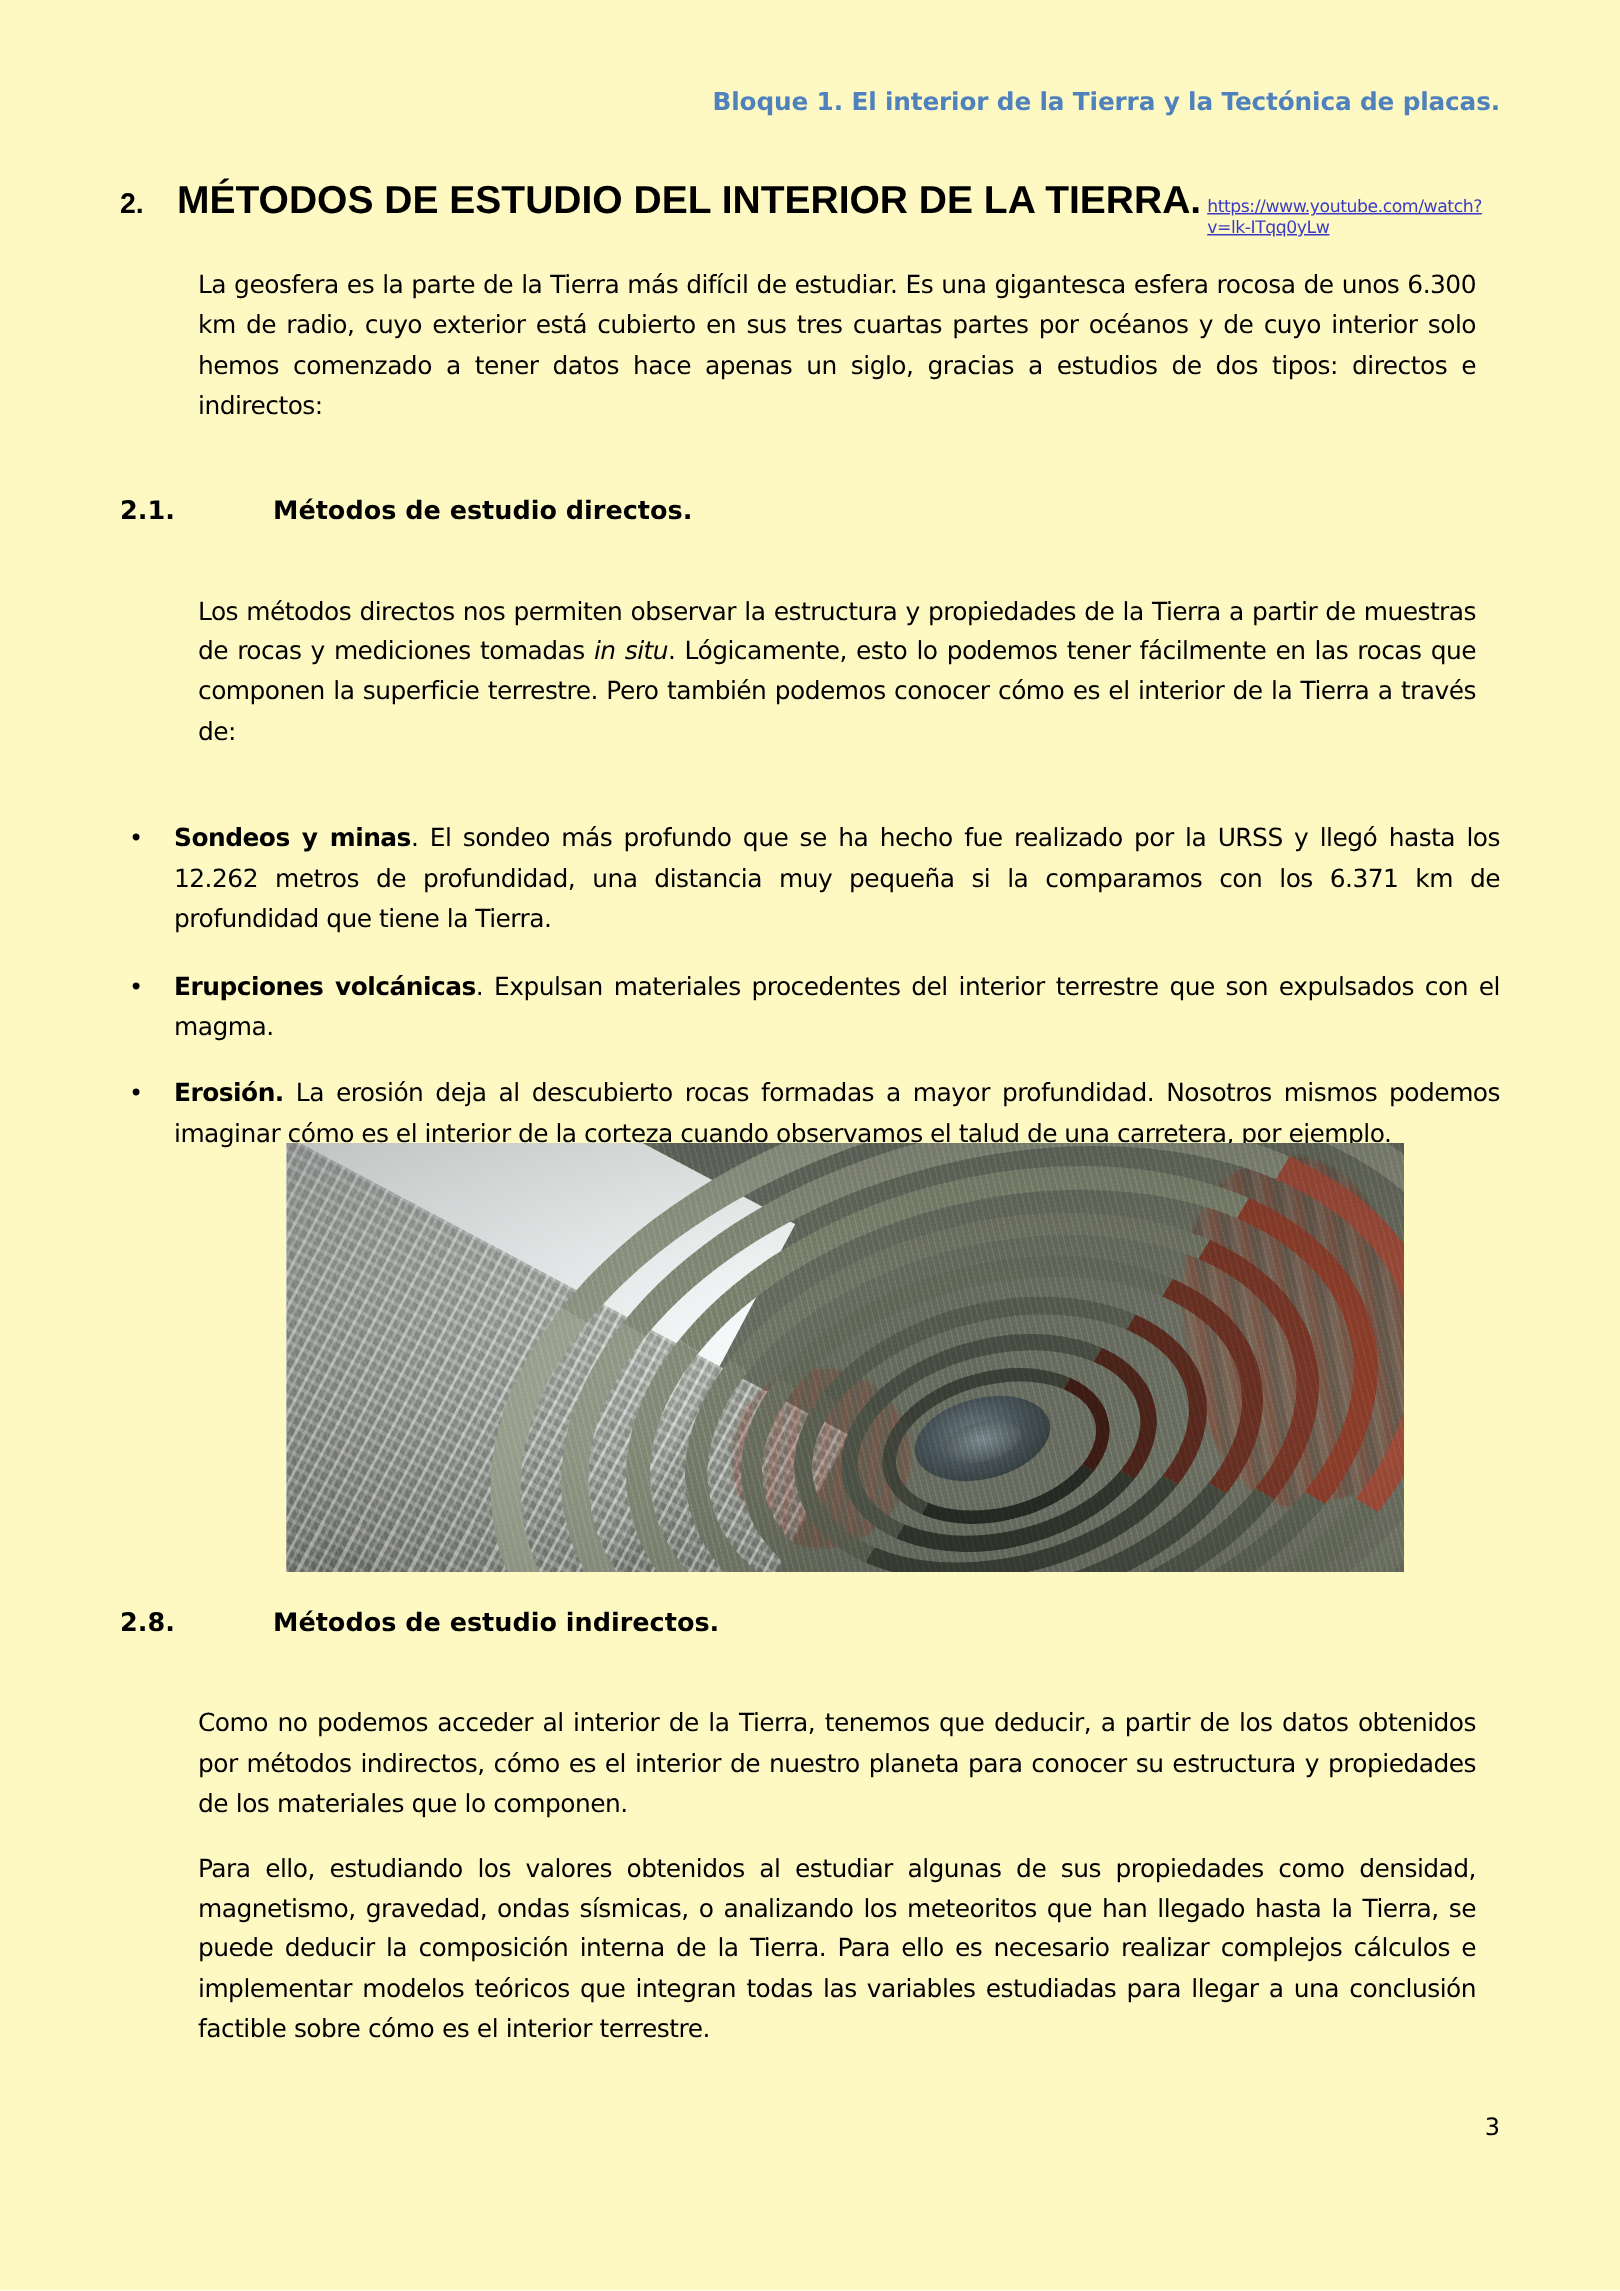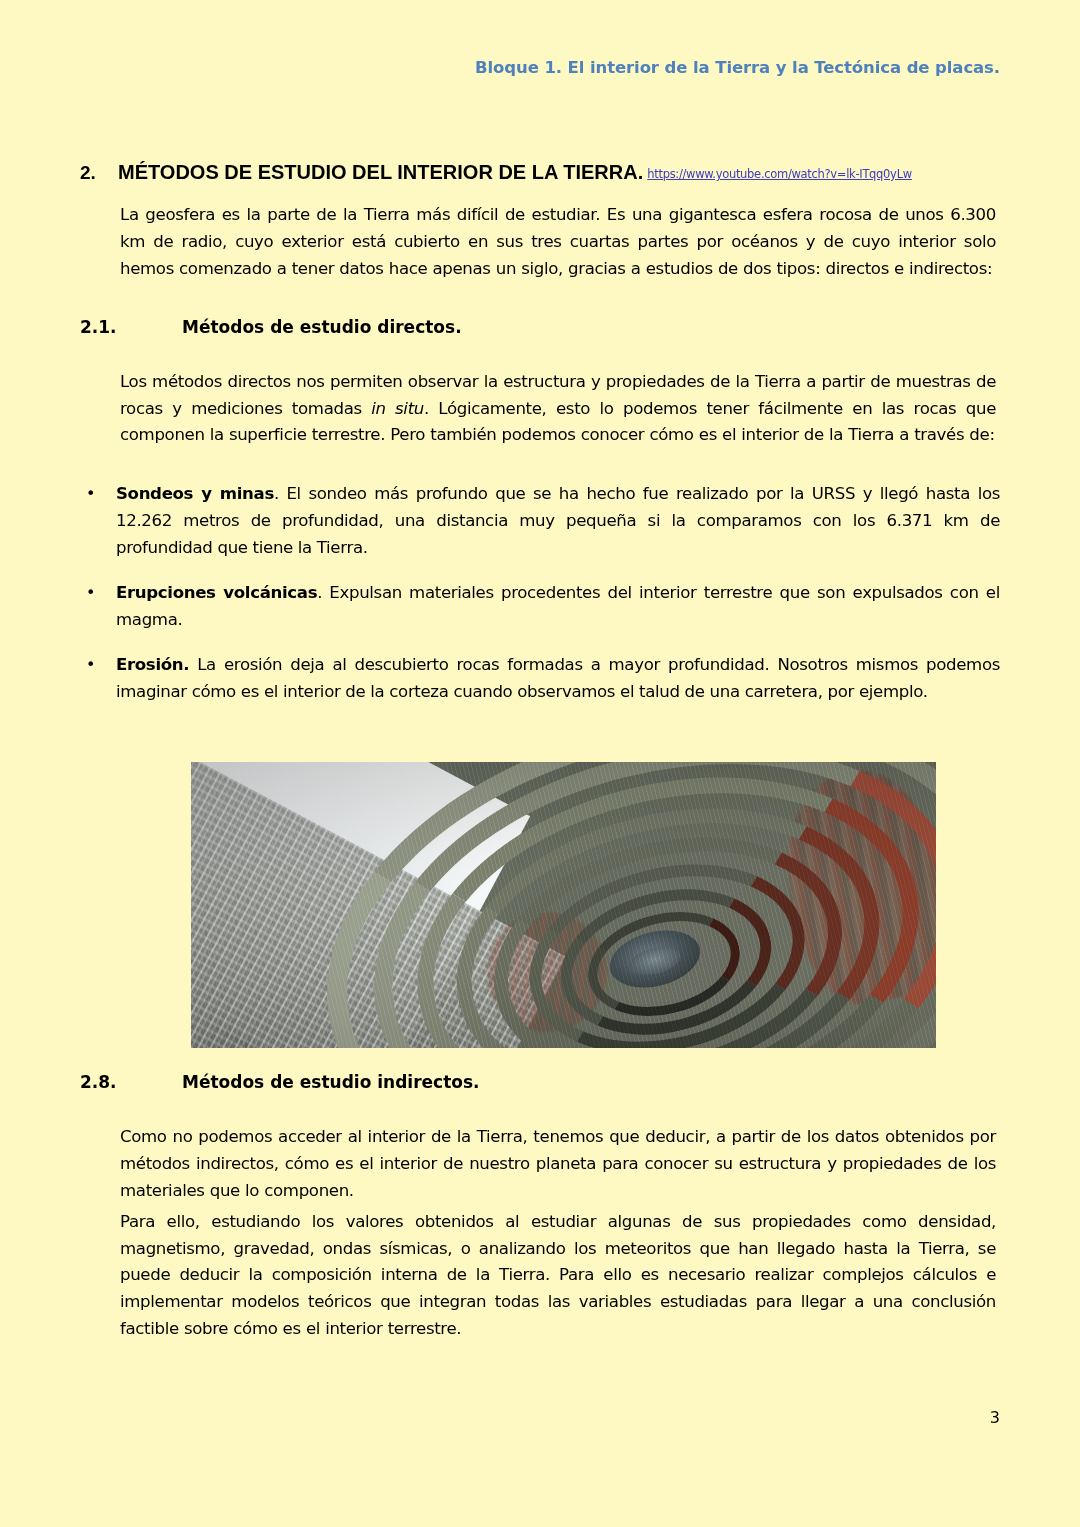--- a/index.html
+++ b/index.html
@@ -49,24 +49,23 @@
   }
   .h2-num {
     font-family: "Liberation Sans", sans-serif;
     font-size: 19px;
     font-weight: bold;
     width: 38px;
     flex: 0 0 38px;
   }
   .h2-title {
     font-family: "Liberation Sans", sans-serif;
-    font-size: 20px;
+    font-size: 26px;
     font-weight: bold;
     white-space: nowrap;
-    margin-top: 43px;
   }
   .h2-link {
     font-family: "DejaVu Sans", sans-serif;
     font-size: 11.5px;
     font-weight: normal;
     color: #3b3bc4;
     text-decoration: underline;
     margin-left: 4px;
     letter-spacing: -0.3px;
     position: relative;
@@ -86,21 +85,21 @@
   .h3-num { width: 62px; flex: 0 0 62px; }
   .h3-title { white-space: nowrap; }
 
   
   .body-p {
     font-family: "DejaVu Sans", sans-serif;
     font-size: 16.6px;
     line-height: 1.62;
     text-align: justify;
     text-justify: inter-word;
-    margin: 4px;
+    margin: 16px;
     padding-left: 36px;
     letter-spacing: -0.35px;
     word-spacing: 0.2px;
   }
   .body-p i { font-style: italic; }
 
   
   .bullets {
     margin: 0;
     padding: 0;

